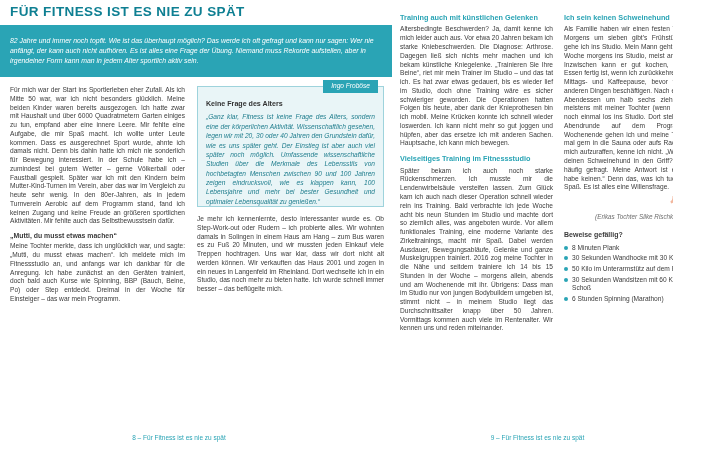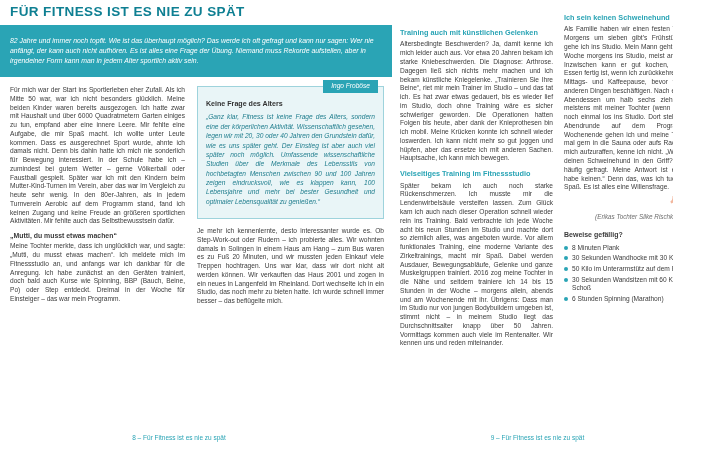--- a/index.html
+++ b/index.html
@@ -17,30 +17,30 @@
     position:absolute; left:0; top:25px; width:392px; height:52px;
     background:#2aa4b5; color:#ffffff;
     font-style:italic; font-size:6.9px; line-height:1.45;
     padding:5px 14px 5px 10px;
     display:flex; align-items:center;
   }
 
   .col { position:absolute; font-size:6.6px; line-height:1.33; color:#3b3b3b; text-align:justify; }
   .col-1 { left:10px;  top:86px; width:175px; }
   .col-2 { left:197px; top:80px; width:187px; }
-  .col-3 { left:400px; top:28px; width:153px; }
+  .col-3 { left:400px; top:13px; width:153px; }
   .col-4 { left:564px; top:13px; width:146px; }
 
   .col-head { color:#2aa4b5; font-size:7.3px; font-weight:bold; line-height:1.3; margin-bottom:3px; text-align:left; }
   .subhead  { font-weight:bold; color:#3b3b3b; font-size:6.9px; margin:5px 0 2px; text-align:left; }
   .col p + .col-head { margin-top:6px; }
 
   .callout {
     position:relative; background:#e9f5f7; border:1px solid #9ed3dc;
-    padding:13px 8px 12px; margin-top:6px; margin-bottom:8px;
+    padding:13px 8px 0; margin-top:6px; margin-bottom:8px;
   }
   .callout-tag {
     position:absolute; top:-7px; right:5px;
     background:#2aa4b5; color:#ffffff; font-style:italic;
     font-size:6.6px; padding:2px 8px;
   }
   .callout-title { font-size:7.1px; font-weight:bold; color:#333333; margin-bottom:3px; text-align:left; }
   .callout-text  { font-style:italic; color:#1f7d8d; font-size:6.6px; line-height:1.42; text-align:justify; }
 
   .pullquote { margin-top:7px; margin-bottom:4px; }

